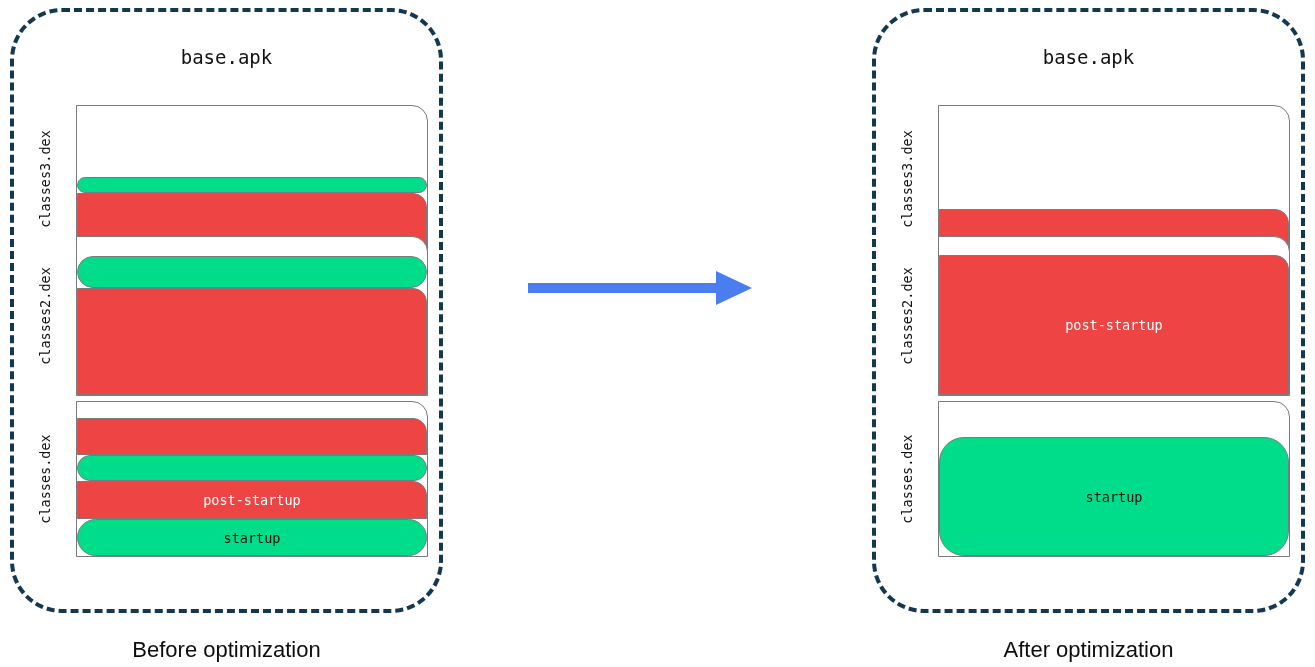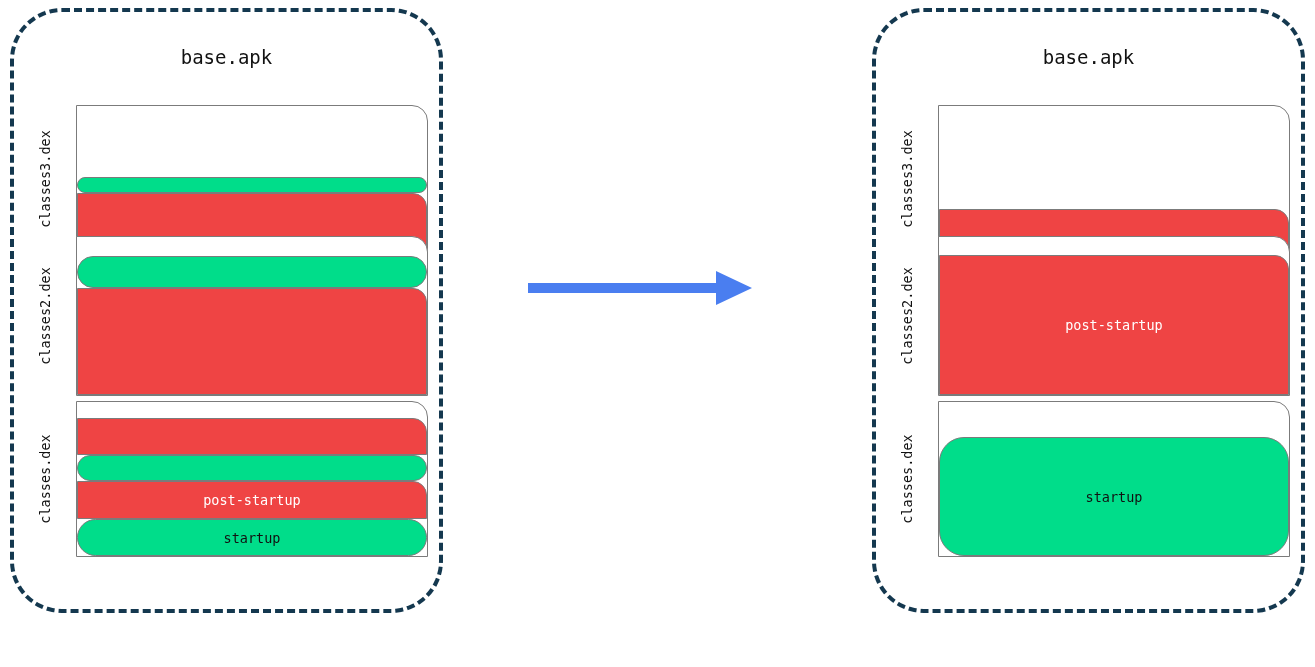--- a/index.html
+++ b/index.html
@@ -191,14 +191,16 @@
     <div class="dex-group" style="left:18px; top:389px; width:396px; height:156px;">
       <div class="dex-label">
         <span>classes.dex</span>
       </div>
       <div class="dex-box" style="left:44px; top:0; width:352px; height:156px;">
         <div class="seg green" style="bottom:0px; width:100%; height:119px;">startup</div>
       </div>
     </div>
   </div>
 
+  <div class="caption" id="caption-before">Before optimization</div>
+  <div class="caption" id="caption-after">After optimization</div>
 
 </div>
 
 </body></html>

